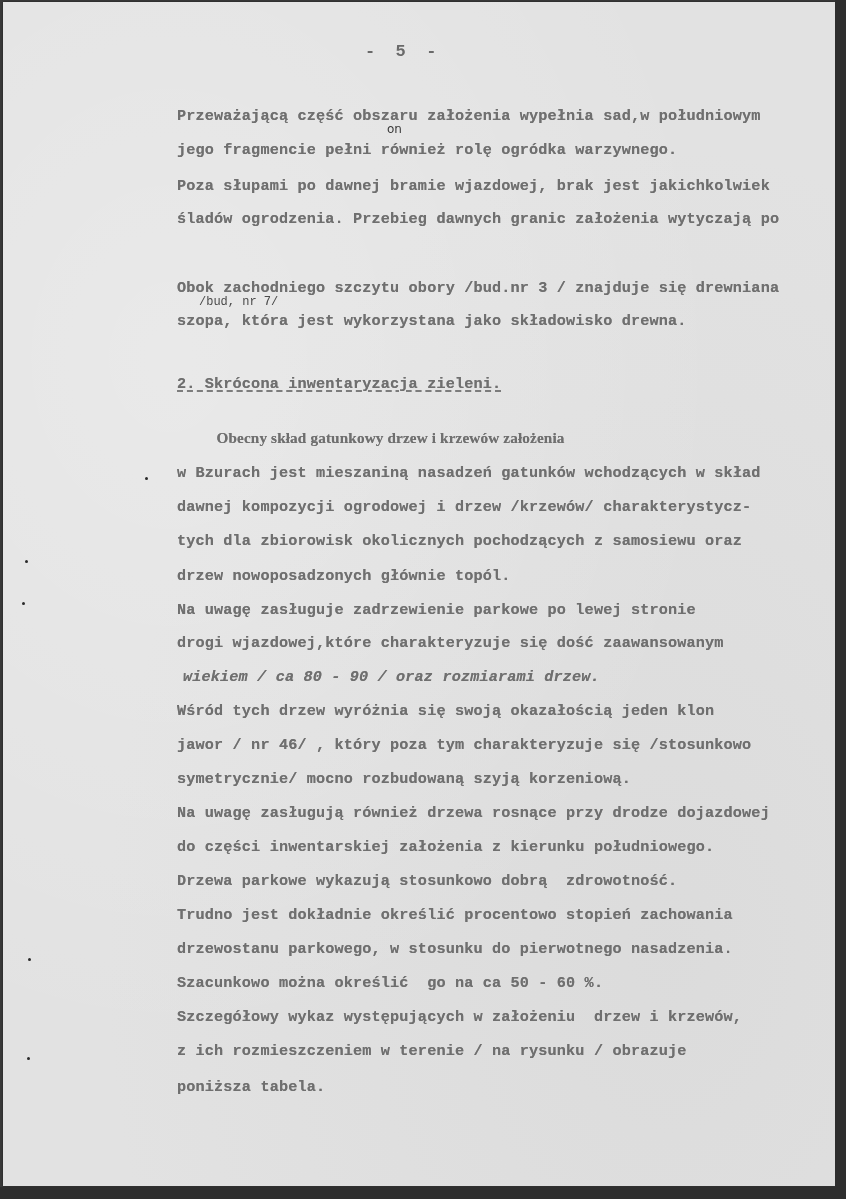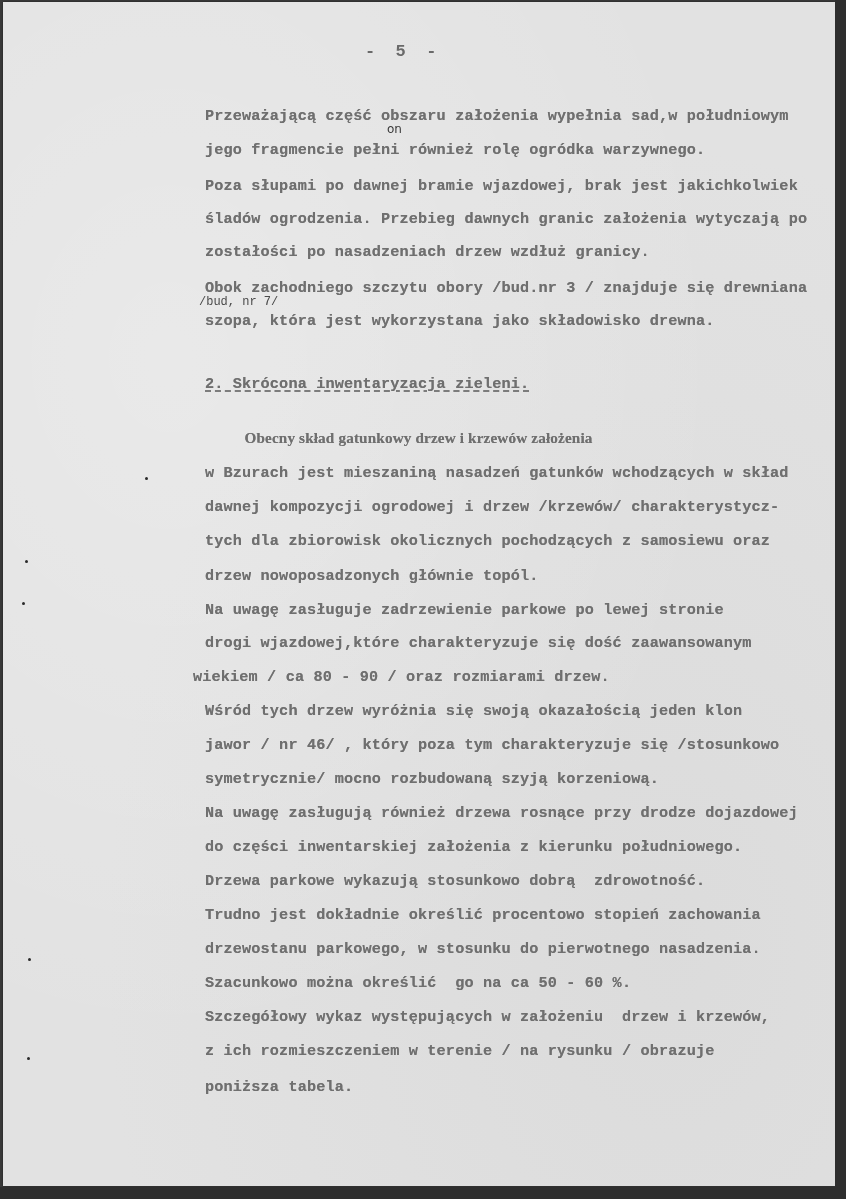--- a/index.html
+++ b/index.html
@@ -40,21 +40,20 @@
   }
   .line {
     position: absolute;
     font-family: "Liberation Mono", "DejaVu Sans Mono", monospace;
     font-size: 15.2px;
     font-weight: bold;
     color: #6f6f6f;
     white-space: pre;
     letter-spacing: 0.15px;
     text-shadow: 0 0 0.6px rgba(90,90,90,0.6);
-    margin-left: 28px;
   }
   .page-num {
     position: absolute;
     left: 362px;
     top: 40px;
     font-family: "Liberation Mono", "DejaVu Sans Mono", monospace;
     font-size: 17px;
     font-weight: bold;
     color: #6a6a6a;
     white-space: pre;
@@ -90,35 +89,34 @@
 
 <div class="page">
 
   <div class="page-num">-  5  -</div>
 
   <div class="line" style="left:174px; top:105px;">Przeważającą część obszaru założenia wypełnia sad,w południowym</div>
   <div class="hand" style="left:384px; top:120px; font-size:12px;">on</div>
   <div class="line" style="left:174px; top:139px;">jego fragmencie pełni również rolę ogródka warzywnego.</div>
   <div class="line" style="left:174px; top:175px;">Poza słupami po dawnej bramie wjazdowej, brak jest jakichkolwiek</div>
   <div class="line" style="left:174px; top:208px;">śladów ogrodzenia. Przebieg dawnych granic założenia wytyczają po</div>
-  <div class="line" style="left:174px; top:241px;">zostałości po nasadzeniach drzew wzdłuż granicy.</div>
   <div class="line" style="left:174px; top:277px;">Obok zachodniego szczytu obory /bud.nr 3 / znajduje się drewniana</div>
   <div class="annot-type" style="left:196px; top:293px;">/bud, nr 7/</div>
   <div class="line" style="left:174px; top:310px;">szopa, która jest wykorzystana jako składowisko drewna.</div>
 
   <div class="line heading" style="left:174px; top:373px;">2. Skrócona inwentaryzacja zieleni.</div>
 
   <div class="line" style="left:174px; top:427px;font-family:Liberation Serif, serif;">          Obecny skład gatunkowy drzew i krzewów założenia</div>
   <div class="line" style="left:174px; top:462px;">w Bzurach jest mieszaniną nasadzeń gatunków wchodzących w skład</div>
   <div class="line" style="left:174px; top:496px;">dawnej kompozycji ogrodowej i drzew /krzewów/ charakterystycz-</div>
   <div class="line" style="left:174px; top:530px;">tych dla zbiorowisk okolicznych pochodzących z samosiewu oraz</div>
   <div class="line" style="left:174px; top:565px;text-align:center;">drzew nowoposadzonych głównie topól.</div>
   <div class="line" style="left:174px; top:599px;">Na uwagę zasługuje zadrzewienie parkowe po lewej stronie</div>
   <div class="line" style="left:174px; top:632px;">drogi wjazdowej,które charakteryzuje się dość zaawansowanym</div>
-  <div class="line" style="left:162px; top:666px;">wiekiem / ca 80 - 90 / oraz rozmiarami drzew.</div>
+  <div class="line" style="left:180px; top:666px;font-style:italic;">wiekiem / ca 80 - 90 / oraz rozmiarami drzew.</div>
   <div class="line" style="left:174px; top:700px;">Wśród tych drzew wyróżnia się swoją okazałością jeden klon</div>
   <div class="line" style="left:174px; top:734px;text-align:center;">jawor / nr 46/ , który poza tym charakteryzuje się /stosunkowo</div>
   <div class="line" style="left:174px; top:802px;">Na uwagę zasługują również drzewa rosnące przy drodze dojazdowej</div>
   <div class="line" style="left:174px; top:768px;">symetrycznie/ mocno rozbudowaną szyją korzeniową.</div>
   <div class="line" style="left:174px; top:836px;">do części inwentarskiej założenia z kierunku południowego.</div>
   <div class="line" style="left:174px; top:870px;">Drzewa parkowe wykazują stosunkowo dobrą  zdrowotność.</div>
   <div class="line" style="left:174px; top:904px;">Trudno jest dokładnie określić procentowo stopień zachowania</div>
   <div class="line" style="left:174px; top:938px;">drzewostanu parkowego, w stosunku do pierwotnego nasadzenia.</div>
   <div class="line" style="left:174px; top:972px;">Szacunkowo można określić  go na ca 50 - 60 %.</div>
   <div class="line" style="left:174px; top:1006px;">Szczegółowy wykaz występujących w założeniu  drzew i krzewów,</div>

